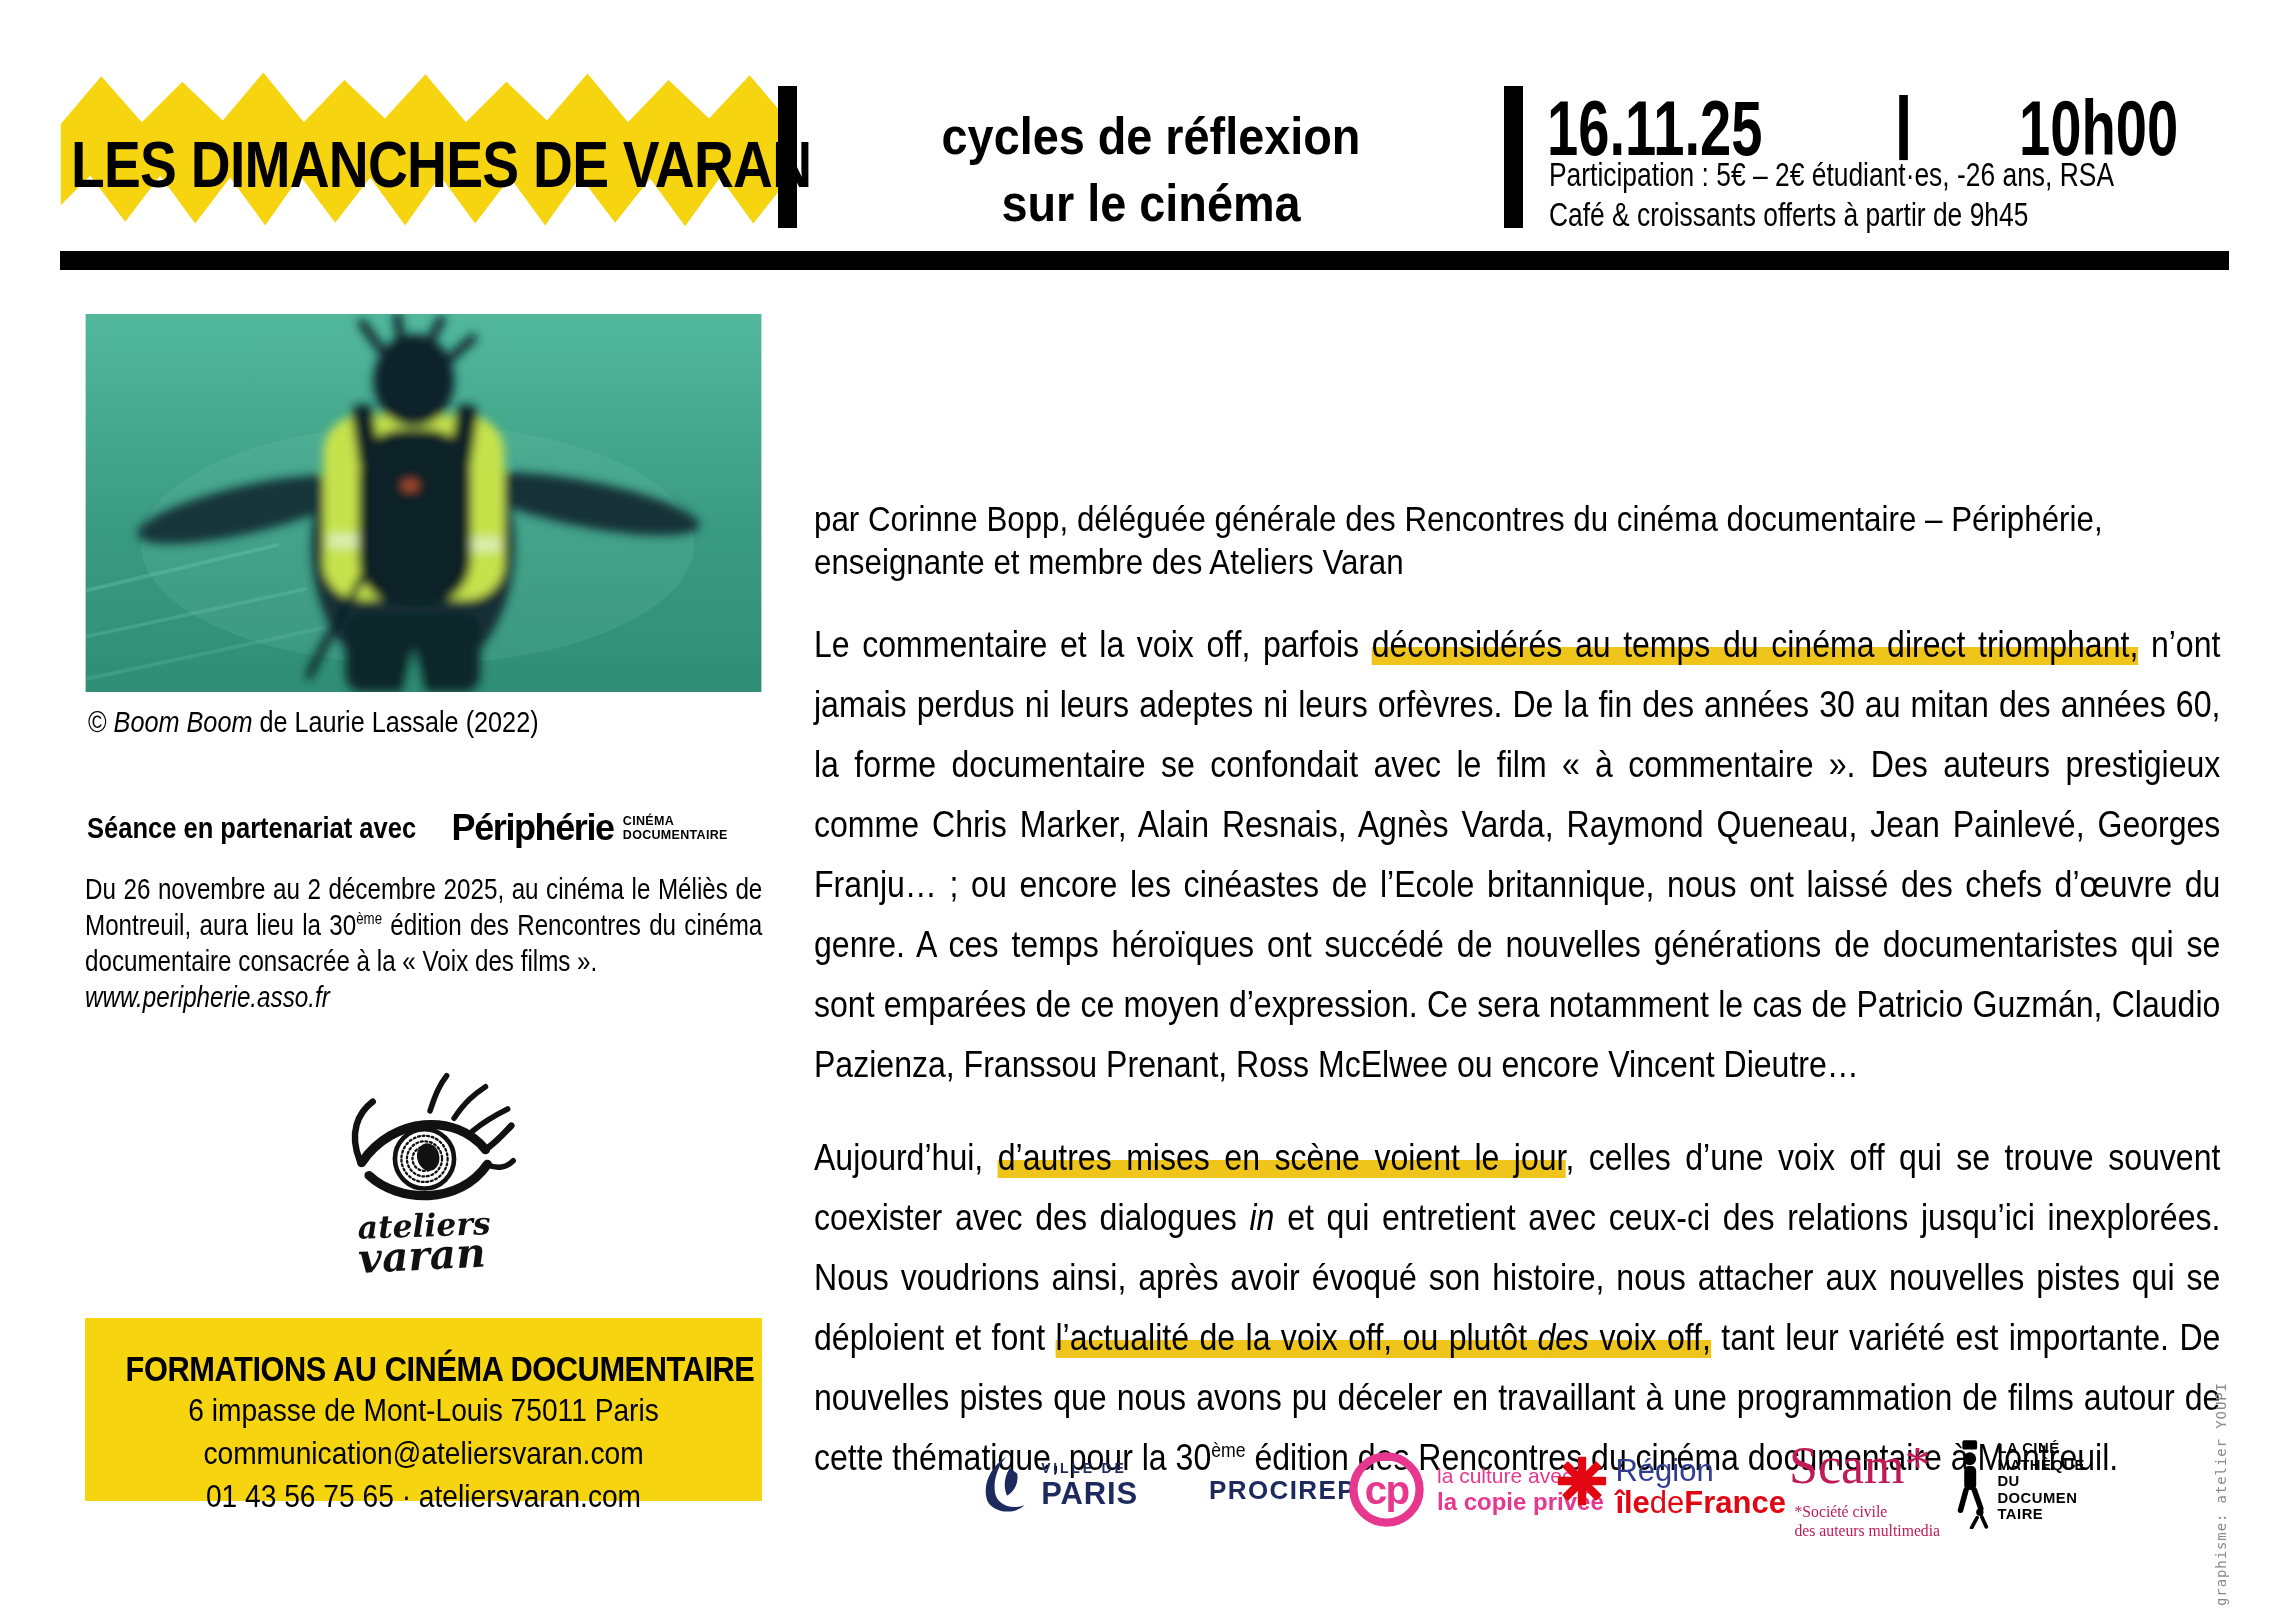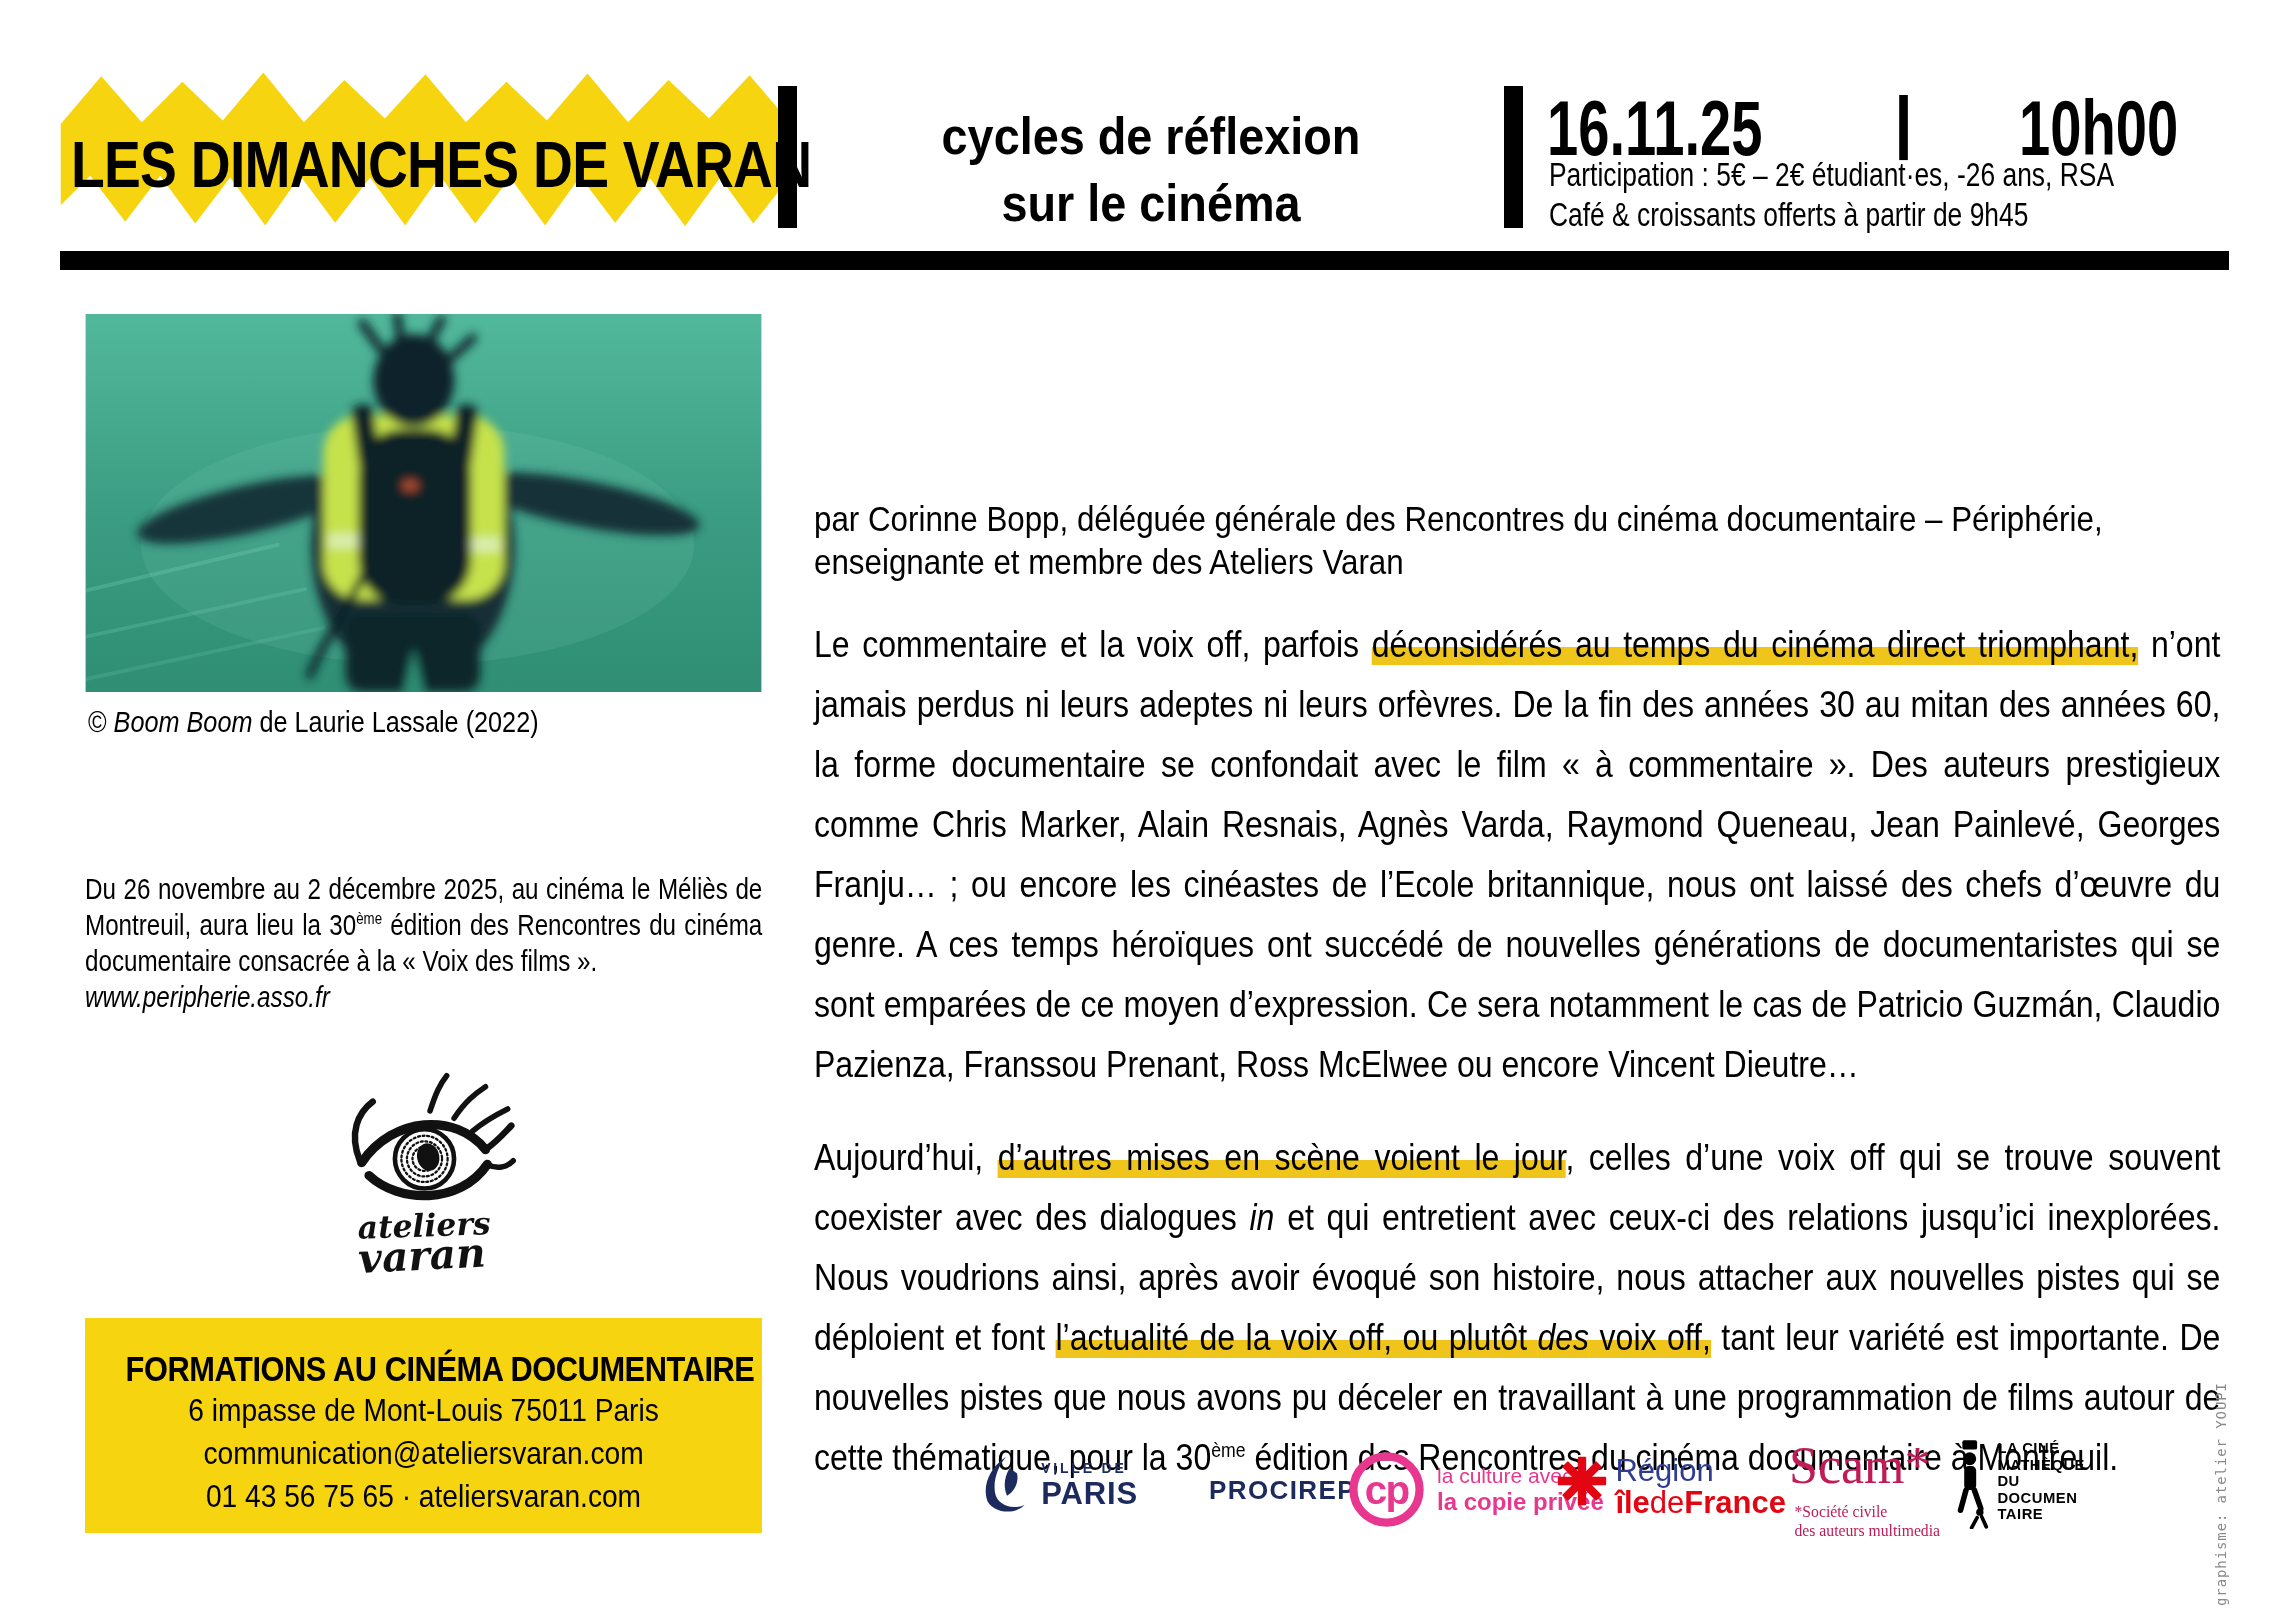--- a/index.html
+++ b/index.html
@@ -39,21 +39,21 @@
   .caption{left:88px;top:706px;font-size:29px;transform:scaleX(.87);transform-origin:left top;white-space:nowrap;}
   .partnership{left:87px;top:807px;width:679px;display:flex;align-items:center;gap:16.6px;}
   .partner-label{font-weight:700;font-size:29px;transform:scaleX(.88);transform-origin:left center;white-space:nowrap;}
   .periph{display:flex;align-items:center;gap:9.2px;margin-left:-26px;}
   .periph-word{font-weight:700;font-size:36px;letter-spacing:-1.4px;white-space:nowrap;}
   .periph-sub{font-weight:700;font-size:12.5px;line-height:14px;letter-spacing:0.3px;white-space:nowrap;}
   .partner-para{left:85px;top:871px;width:826px;font-size:29.5px;line-height:36px;text-align:justify;
     transform:scaleX(.82);transform-origin:left top;}
   .partner-url{left:85px;top:980px;font-size:29.5px;font-style:italic;transform:scaleX(.82);transform-origin:left top;}
   .varan-logo{left:332px;top:1072px;width:185px;height:207px;}
-  .fbox{left:85px;top:1318px;width:677px;height:215px;background:var(--yellow);text-align:center;}
+  .fbox{left:85px;top:1318px;width:677px;height:183px;background:var(--yellow);text-align:center;}
   .fbox-inner{transform:scaleX(.88);transform-origin:center top;padding-top:31px;}
   .fbox-title{font-weight:700;font-size:35px;letter-spacing:-0.5px;white-space:nowrap;}
   .fbox-line{font-size:32px;line-height:43px;font-weight:400;white-space:nowrap;}
   .fbox-line:first-of-type{margin-top:16.6px;}
 
   
   .title-block{left:812px;top:317px;}
   .t-row{margin-bottom:7.4px;}
   .t-line{display:inline-block;font-weight:700;font-size:66px;line-height:1.08;letter-spacing:-0.9px;
     transform:scaleX(.85);transform-origin:left top;padding:0 26px 11px 14.8px;white-space:nowrap;
@@ -150,20 +150,30 @@
       <ellipse cx="356" cy="72" rx="44" ry="50" fill="#0F242B"></ellipse>
       <path d="M320,38 L300,10 M342,30 L338,2 M372,32 L386,6 M396,48 L420,26" stroke="#0F242B" stroke-width="9" stroke-linecap="round" fill="none"></path>
       <rect x="282" y="325" width="146" height="85" rx="18" fill="#0E262C"></rect>
       <polygon points="345,410 367,410 356,362" fill="#2F8E74"></polygon>
       <path d="M300,285 C278,330 258,355 243,392" stroke="#0C2026" stroke-width="8" fill="none" stroke-linecap="round"></path>
     </g>
   </svg>
 
   <div class="abs caption"><span>© </span><span class="it">Boom Boom</span><span> de Laurie Lassale (2022)</span></div>
 
+  <div class="abs partnership">
+    <span class="partner-label">Séance en partenariat avec</span>
+    <span class="periph">
+      <span class="periph-word">Périphérie</span>
+      <span class="periph-sub">
+        <div>CINÉMA</div>
+        <div>DOCUMENTAIRE</div>
+      </span>
+    </span>
+  </div>
 
   <div class="abs partner-para"><span>Du 26 novembre au 2 décembre 2025, au cinéma le Méliès de Montreuil, aura lieu la 30</span><sup>ème</sup><span> édition des Rencontres du cinéma documentaire consacrée à la « Voix des films ».</span></div>
   <div class="abs partner-url">www.peripherie.asso.fr</div>
 
   <svg class="abs varan-logo" viewBox="0 0 200 224">
     <g stroke="#111" fill="none" stroke-linecap="round">
       <path d="M30,96 C18,66 28,44 44,32" stroke-width="7"></path>
       <path d="M32,98 C66,48 134,44 166,84" stroke-width="10"></path>
       <path d="M40,112 C72,142 138,144 168,100" stroke-width="10"></path>
       <path d="M166,84 C180,74 188,64 194,58" stroke-width="7"></path>

